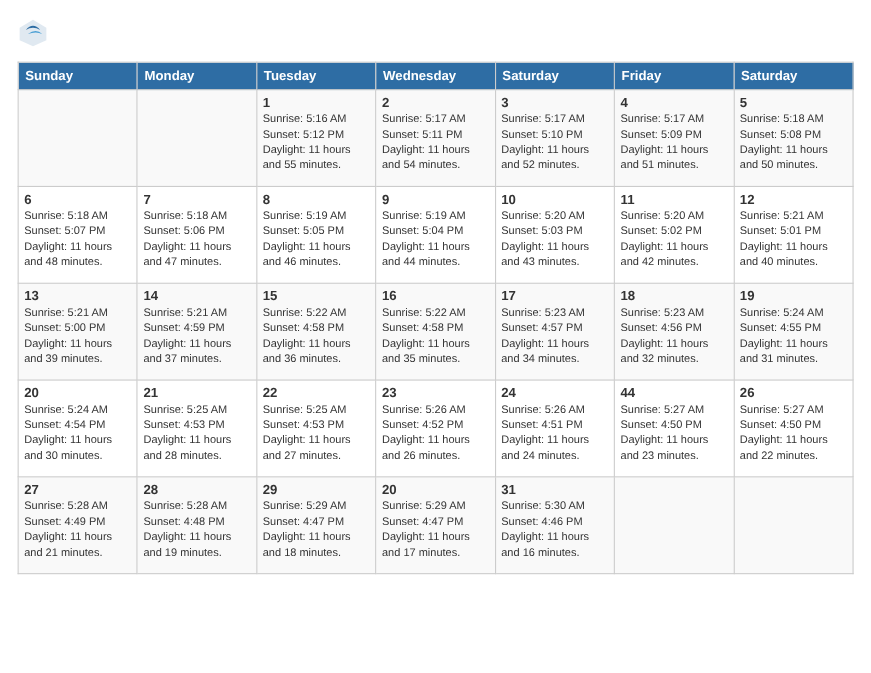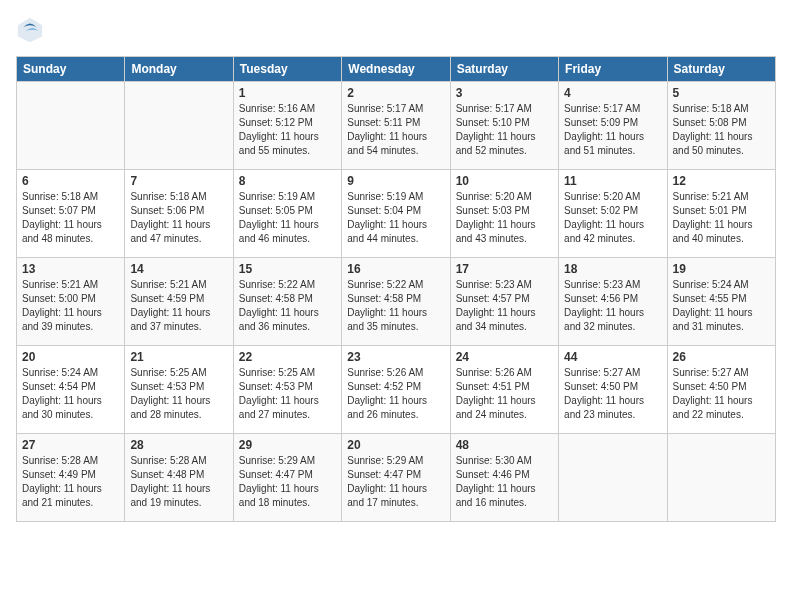--- a/index.html
+++ b/index.html
@@ -245,20 +245,20 @@
         </td>
         <td>
           <span class="day-num">29</span>
           <div class="cell-content">Sunrise: 5:29 AM<br>Sunset: 4:47 PM<br>Daylight: 11 hours and 18 minutes.</div>
         </td>
         <td>
           <span class="day-num">20</span>
           <div class="cell-content">Sunrise: 5:29 AM<br>Sunset: 4:47 PM<br>Daylight: 11 hours and 17 minutes.</div>
         </td>
         <td>
-          <span class="day-num">48</span>
+          <span class="day-num">31</span>
           <div class="cell-content">Sunrise: 5:30 AM<br>Sunset: 4:46 PM<br>Daylight: 11 hours and 16 minutes.</div>
         </td>
         <td></td>
         <td></td>
       </tr>
     </tbody>
 </table>
 
 </body></html>

